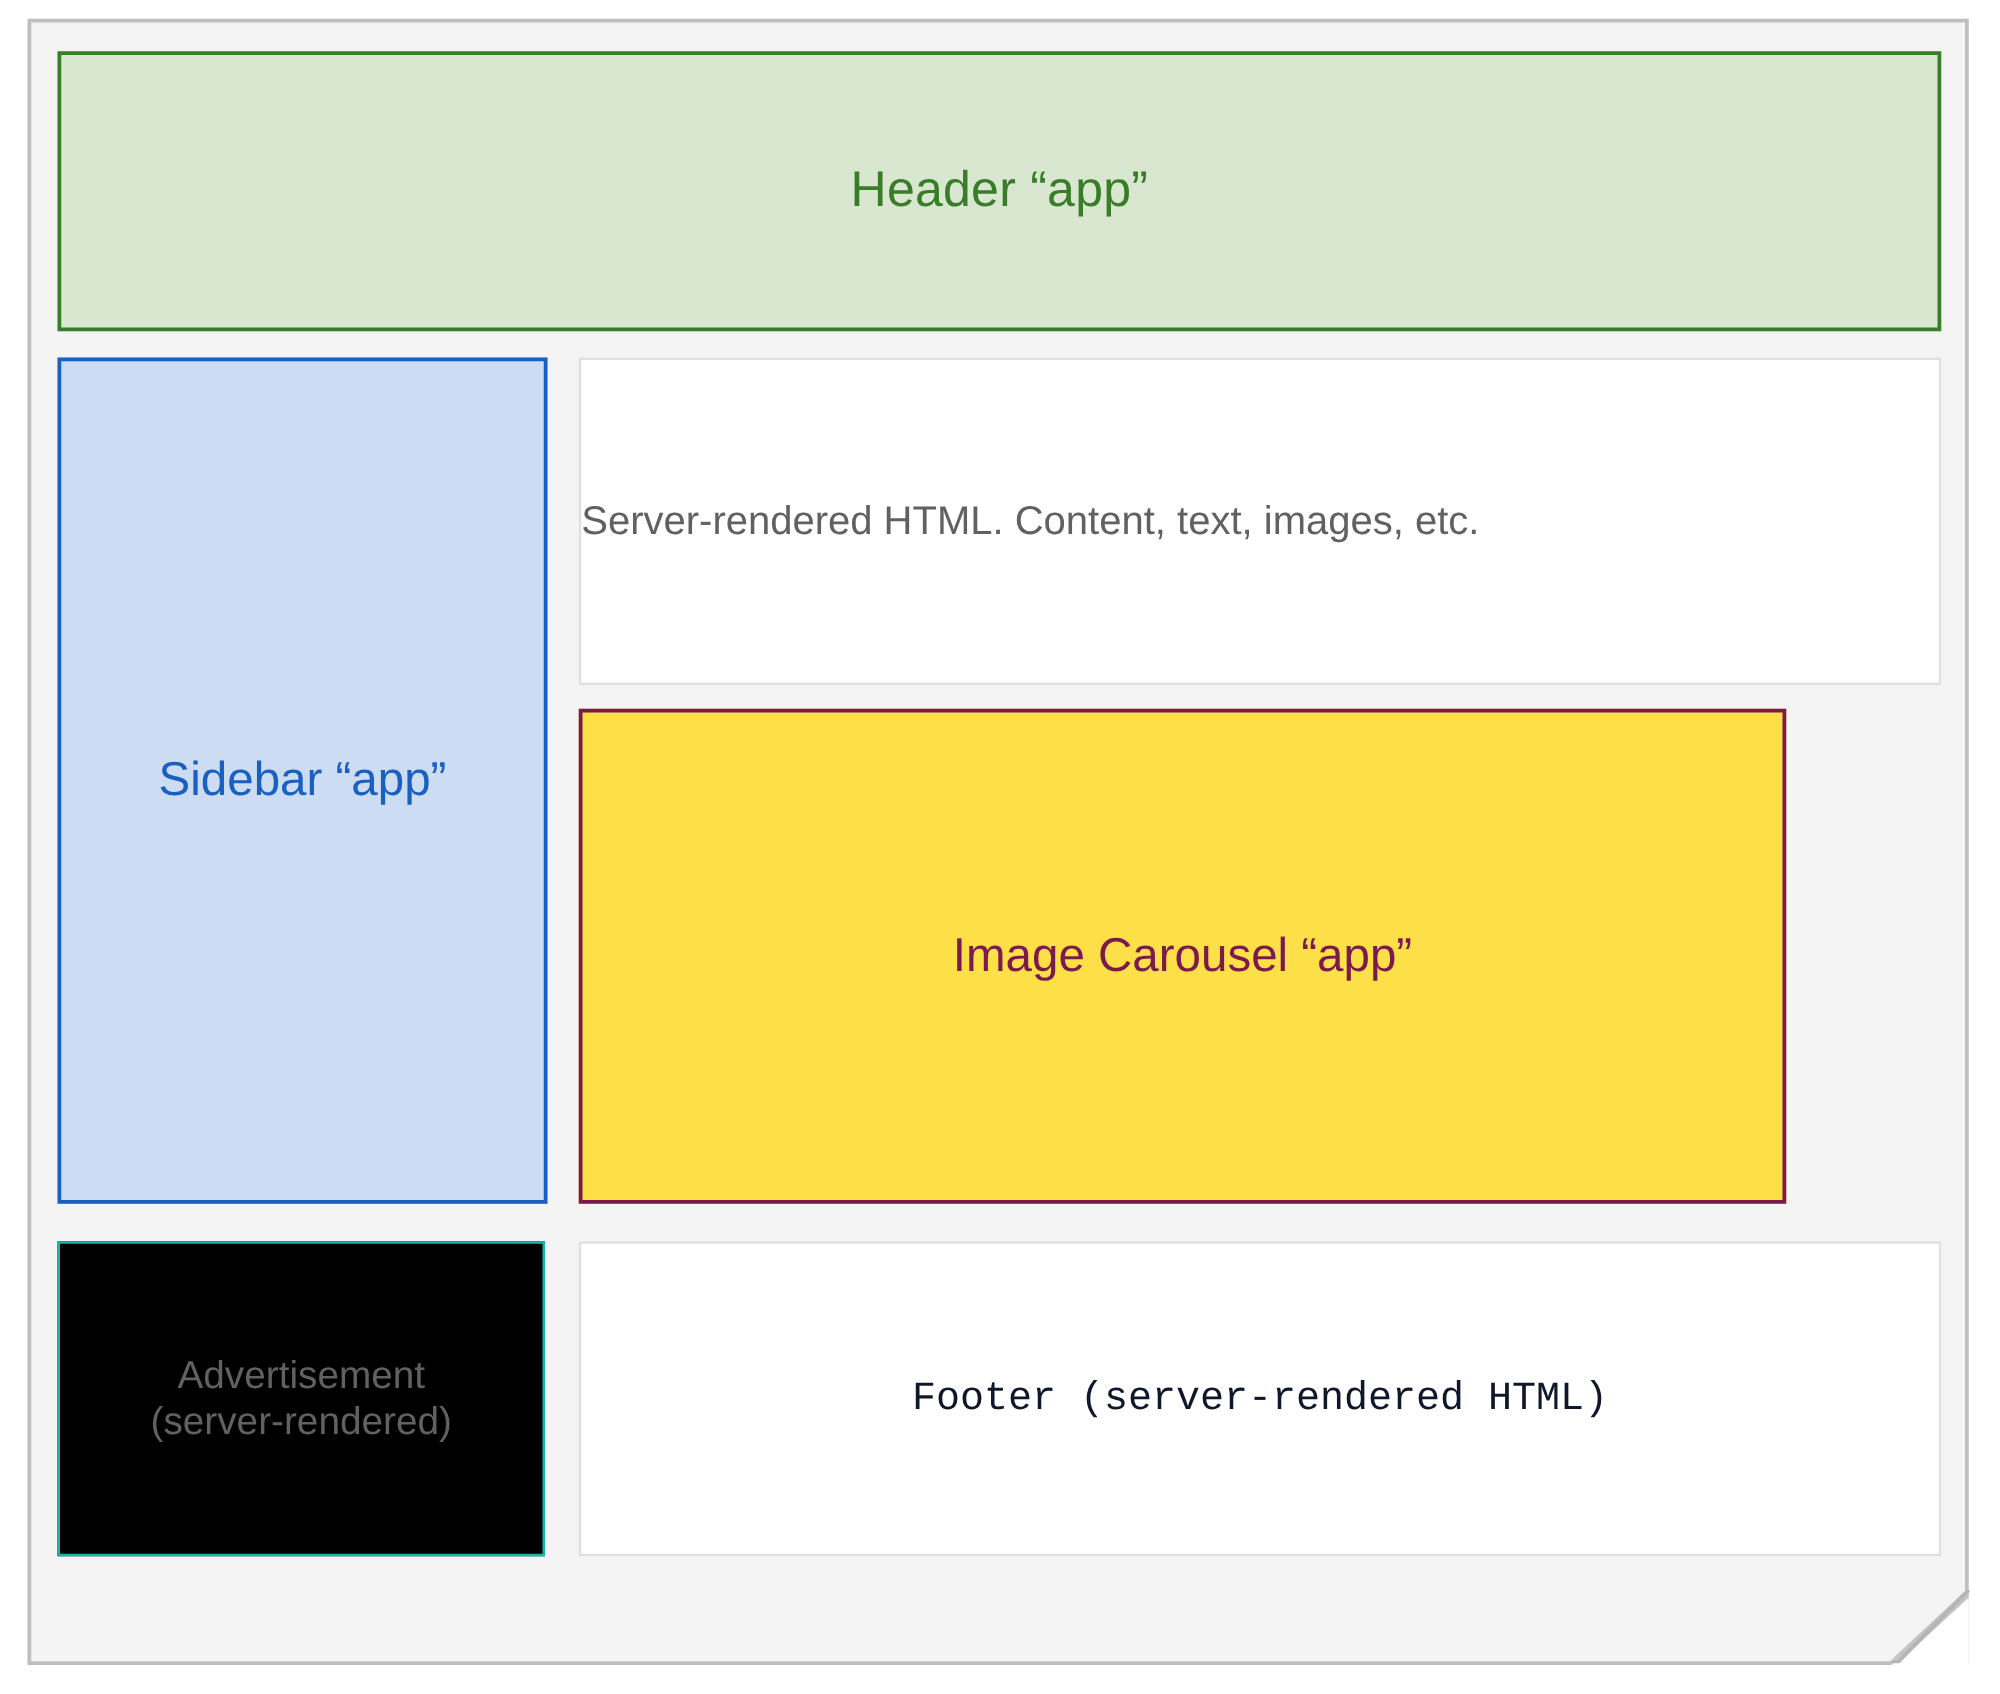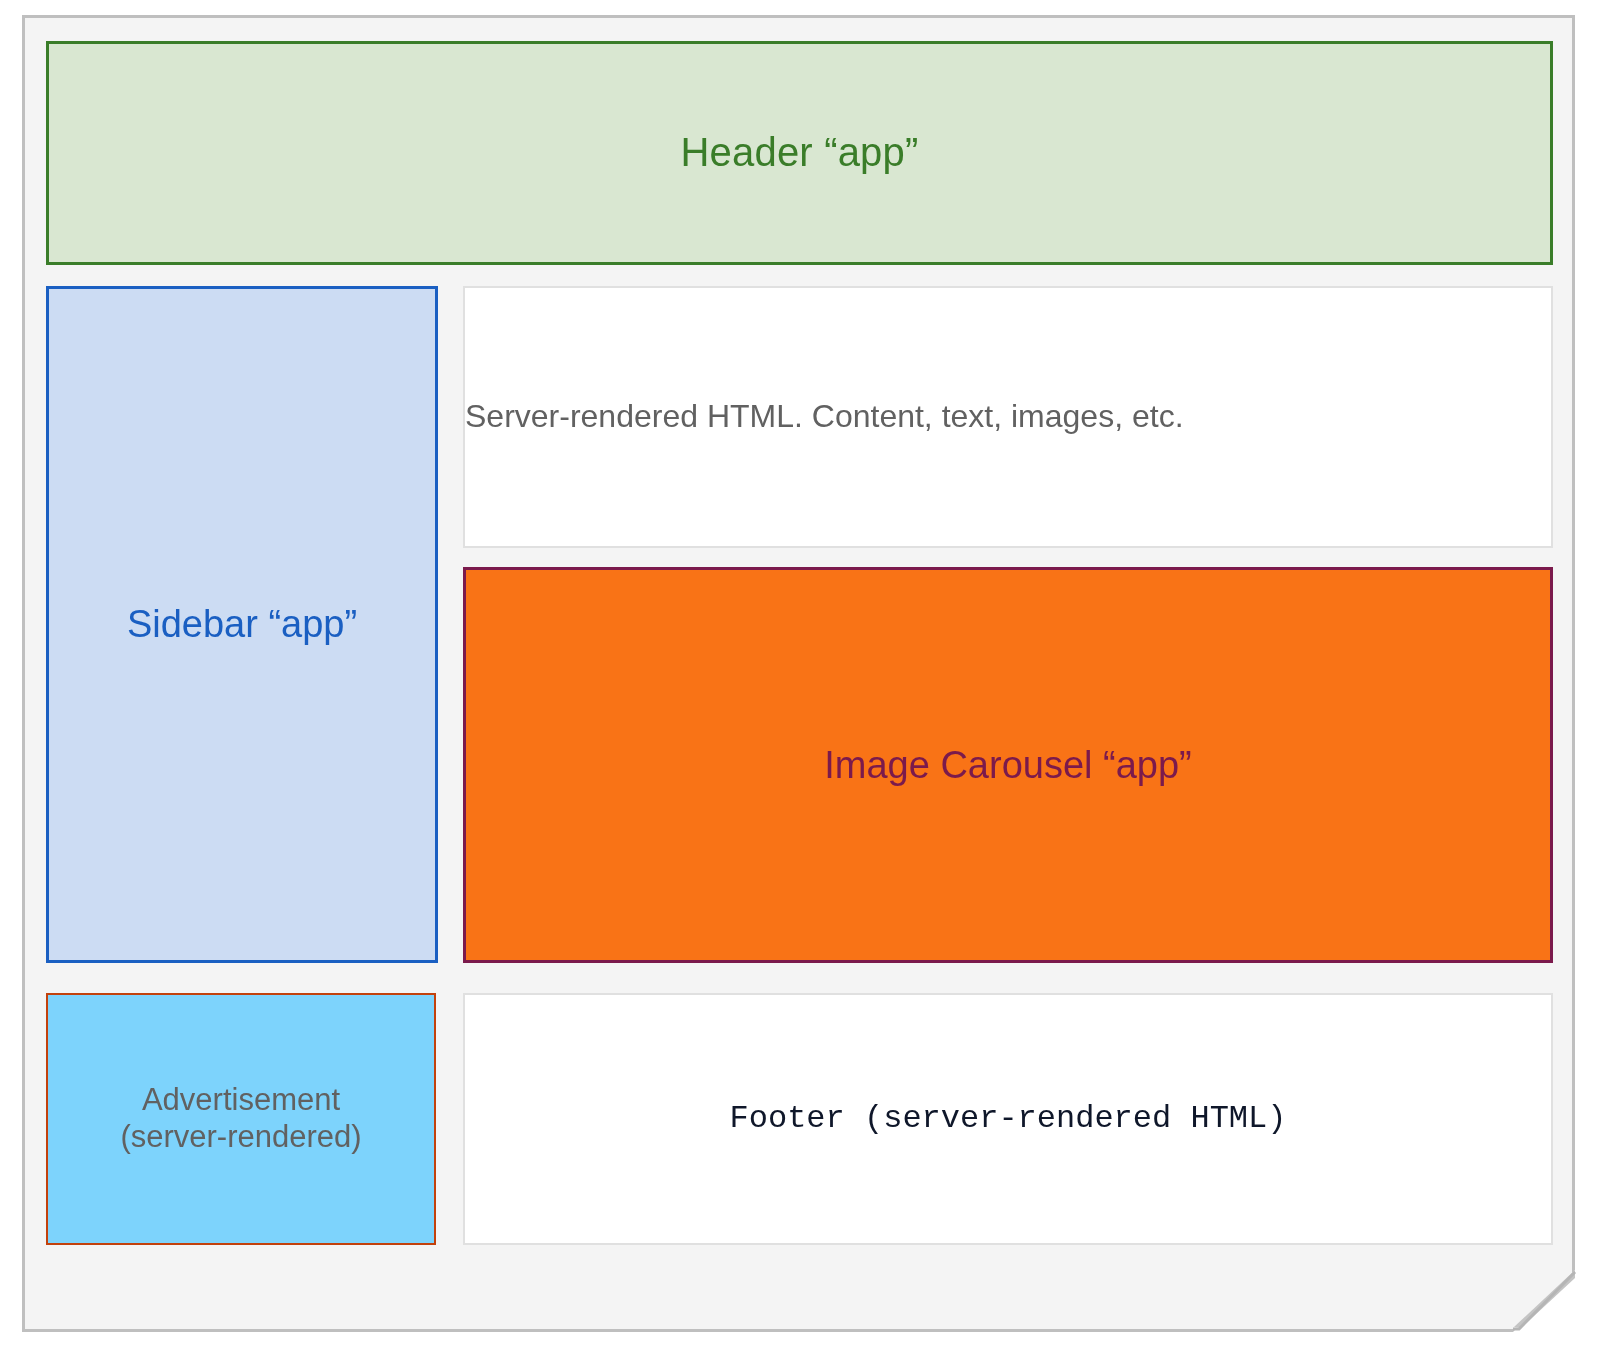--- a/index.html
+++ b/index.html
@@ -95,38 +95,38 @@
   }
   #content-block .box-label {
     color: #616161;
     font-size: 32px;
   }
 
   
   #carousel-app {
     left: 438px;
     top: 549px;
-    width: 1090px;
+    width: 966px;
     height: 396px;
-    background: #f97316;
+    background: #fde047;
     border: 3px solid #7b1a4c;
   }
   #carousel-app .box-label {
     color: #7b1a4c;
     font-size: 38px;
   }
 
   
   #advertisement-block {
     left: 21px;
     top: 975px;
     width: 390px;
     height: 252px;
-    background: #7dd3fc;
-    border: 2px solid #c2410c;
+    background: #000000;
+    border: 2px solid #14b8a6;
   }
   #advertisement-block .box-label {
     color: #616161;
     font-size: 31px;
   }
 
   
   #footer-block {
     left: 438px;
     top: 975px;

